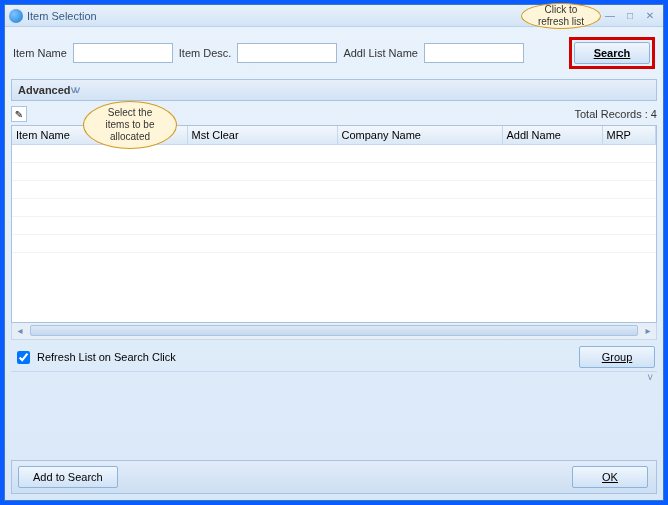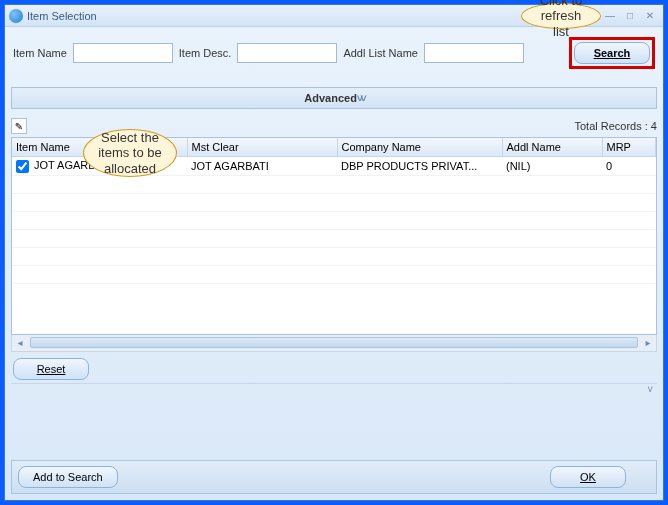--- a/index.html
+++ b/index.html
@@ -62,34 +62,34 @@
     padding: 2px;
     margin-left: auto;
   }
   .btn {
     background: linear-gradient(to bottom, #f0f6fd, #cfe2f6);
     border: 1px solid #8eb3da;
     height: 22px;
     padding: 0 14px;
     font-size: 11px;
     cursor: pointer;
-    border-radius: 8px;
+    border-radius: 2px;
   }
   .btn.search { font-weight: bold; text-decoration: underline; width: 76px; }
   .advanced-bar {
-    margin: 8px 6px;
+    margin: 0 6px;
     background: linear-gradient(to bottom, #e6eff9, #d2e3f5);
     border: 1px solid #a9c4e2;
     height: 22px;
     display: flex;
     align-items: center;
     padding: 0 6px;
     font-weight: bold;
     color: #333;
-    justify-content: center;
+    justify-content: flex-start;
   }
   .chevrons { color: #6b8db5; letter-spacing:-3px; }
   .toolbar-row {
     margin: 4px 6px 0 6px;
     display: flex;
     justify-content: space-between;
     align-items: center;
     height: 18px;
   }
   .edit-icon {
@@ -175,40 +175,40 @@
     bottom: 6px;
     left: 6px; right: 6px;
     background: linear-gradient(to bottom, #e1ecf8, #cddff3);
     border: 1px solid #a9c4e2;
     height: 34px;
     display: flex;
     align-items: center;
     padding: 0 6px;
   }
   .bottom-bar .spacer { flex: 1; }
-  .bottom-bar .btn { margin-right: 24px; }
+  .bottom-bar .btn { margin-right: 2px; }
   .btn.ok { width: 76px; text-decoration: underline; }
   .callout {
     position: absolute;
     background: #fff6d9;
     border: 1px solid #d49a1e;
     border-radius: 50% / 50%;
     padding: 6px 12px;
     text-align: center;
     color: #333;
-    font-size: 13px;
+    font-size: 10px;
     line-height: 1.2;
   }
   .callout.refresh {
     top: -2px; right: 62px;
     width: 80px; height: 26px;
     display:flex; align-items:center; justify-content:center;
   }
   .callout.select {
-    top: 124px; left: 78px;
+    top: 96px; left: 78px;
     width: 94px; height: 48px;
     display:flex; align-items:center; justify-content:center;
   }
 </style>
 </head>
 <body>
 
 <div class="window">
 
   <div class="titlebar">
@@ -258,27 +258,20 @@
         <tr>
           <th>Item Name</th>
           <th>Mst Clear</th>
           <th>Company Name</th>
           <th>Addl Name</th>
           <th>MRP</th>
         </tr>
       </thead>
       <tbody>
         <tr>
-          <td><input type="checkbox" checked="" style=""> <span>JOT AGARBATI</span></td>
-          <td>JOT AGARBATI</td>
-          <td>DBP PRODUCTS PRIVAT...</td>
-          <td>(NIL)</td>
-          <td>0</td>
-        </tr>
-        <tr>
             <td></td>
             <td></td>
             <td></td>
             <td></td>
             <td></td>
           </tr>
         <tr>
             <td></td>
             <td></td>
             <td></td>
@@ -317,22 +310,26 @@
     </table>
   </div>
   <div class="hscroll">
     <div class="arrow left">◂</div>
     <div class="thumb"></div>
     <div class="arrow right">▸</div>
   </div>
 
 
   <div class="check-row last">
+    <div style="display:flex;align-items:center;gap:4px;">
+      <input type="checkbox" checked="" style="">
+      <span>Refresh List on Search Click</span>
+    </div>
     <div class="reset-btn-wrap">
-      <button class="btn" style="width:76px;text-decoration:underline;">Reset</button>
+      <button class="btn" style="width:76px;text-decoration:underline;">Group</button>
     </div>
   </div>
   <div class="v-chevron">˅</div>
 
   <div class="bottom-bar">
     <button class="btn">Add to Search</button>
     <div class="spacer"></div>
     <button class="btn ok">OK</button>
   </div>
 

